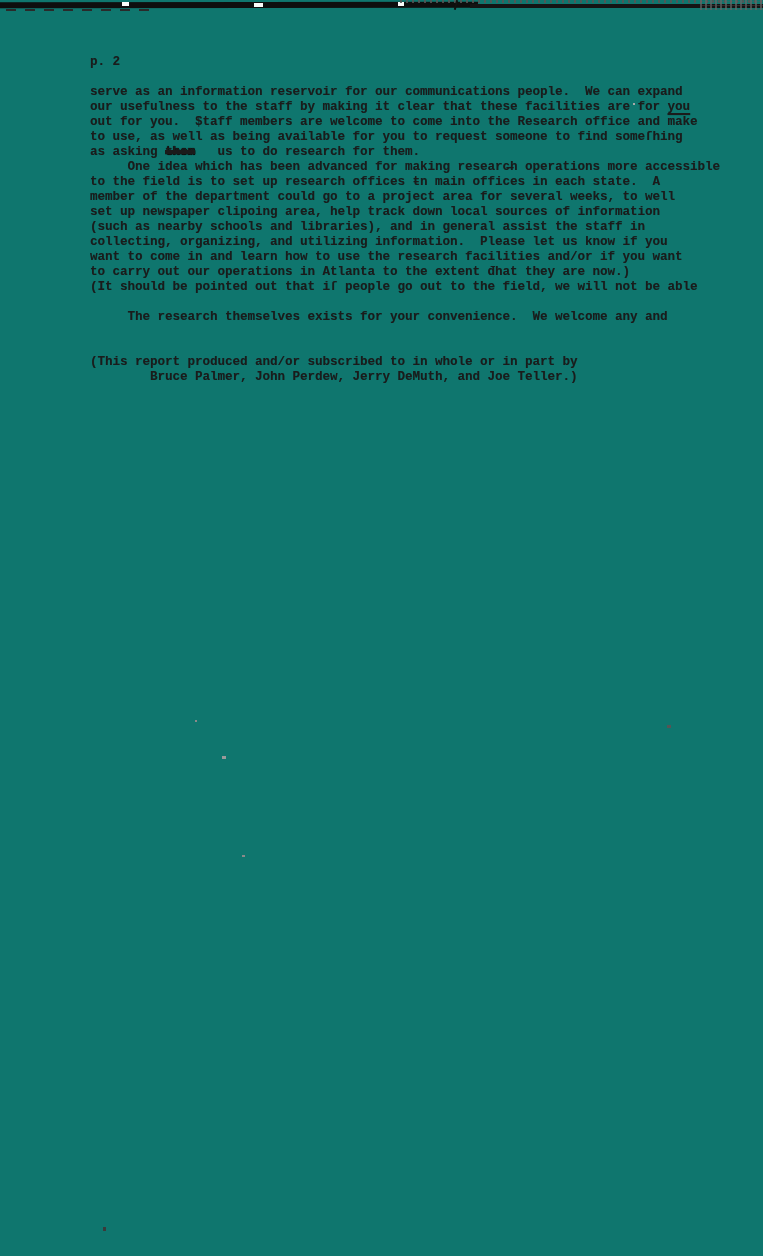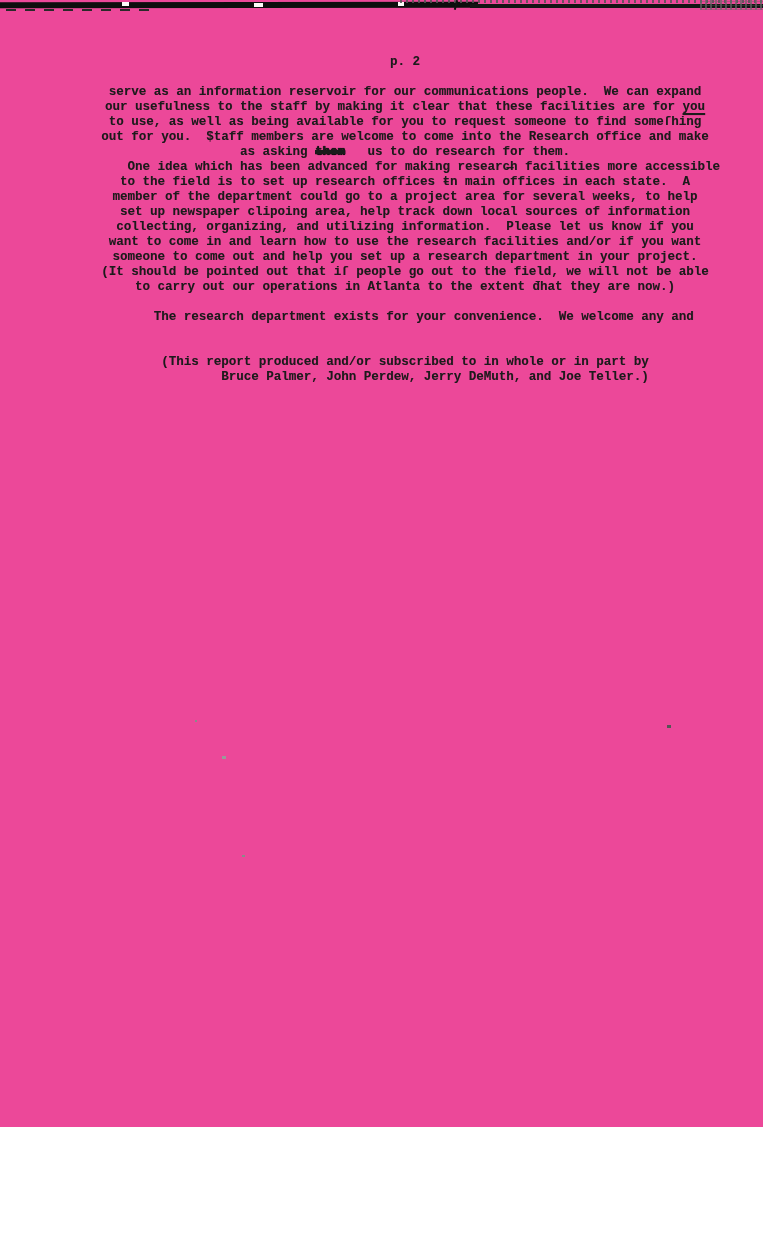--- a/index.html
+++ b/index.html
@@ -3,24 +3,23 @@
 <meta charset="utf-8">
 <style>
   html,body { margin:0; padding:0; }
   body {
     width:763px; height:1260px;
     background:#ffffff;
     font-family:"Liberation Mono","DejaVu Sans Mono",monospace;
   }
   .page {
     position:relative;
-    width:763px; height:1127px;
-    background:#ec4899;
+    width:763px; height:1256px;
+    background:#0f766e;
     overflow:hidden;
-    text-align:center;
   }
 
   
   .text-block {
     position:absolute;
     left:90px; top:55px;
     font-size:12.5px;
     line-height:15px;
     font-weight:700;
     color:#1b1b1b;
@@ -89,37 +88,37 @@
   <div class="speck s4"></div>
   <div class="speck s5"></div>
   <div class="speck s6"></div>
 
   <div class="text-block">
     <div class="line">p. 2</div>
     <div class="line"></div>
 
     <div class="line">serve as an information reservoir for our communications people.  We can expand</div>
     <div class="line"><span>our usefulness to the staff by making it clear that these facilities are for </span><span class="underlined">you</span></div>
+    <div class="line">out for you.  $taff members are welcome to come into the Research office and make</div>
     <div class="line">to use, as well as being available for you to request someone to find someſhing</div>
-    <div class="line">out for you.  $taff members are welcome to come into the Research office and make</div>
     <div class="line"><span>as asking </span><span class="struck">them</span><span>   us to do research for them.</span></div>
 
-    <div class="line">     One idea which has been advanced for making researc̶h facilities more accessible</div>
+    <div class="line">     One idea which has been advanced for making researc̶h operations more accessible</div>
     <div class="line">to the field is to set up research offices ŧn main offices in each state.  A</div>
-    <div class="line">member of the department could go to a project area for several weeks, to help</div>
+    <div class="line">member of the department could go to a project area for several weeks, to well</div>
     <div class="line">set up newspaper clipoing area, help track down local sources of information</div>
+    <div class="line">(such as nearby schools and libraries), and in general assist the staff in</div>
     <div class="line">collecting, organizing, and utilizing information.  Please let us know if you</div>
     <div class="line">want to come in and learn how to use the research facilities and/or if you want</div>
-    <div class="line">someone to come out and help you set up a research department in your project.</div>
+    <div class="line">to carry out our operations in Atlanta to the extent đhat they are now.)</div>
     <div class="line">(It should be pointed out that iſ people go out to the field, we will not be able</div>
-    <div class="line">to carry out our operations in Atlanta to the extent đhat they are now.)</div>
 
     <div class="line"></div>
 
-    <div class="line">     The research department exists for your convenience.  We welcome any and</div>
+    <div class="line">     The research themselves exists for your convenience.  We welcome any and</div>
 
     <div class="line"></div>
     <div class="line"></div>
 
     <div class="line">(This report produced and/or subscribed to in whole or in part by</div>
     <div class="line">        Bruce Palmer, John Perdew, Jerry DeMuth, and Joe Teller.)</div>
   </div>
 
 </div>
 

